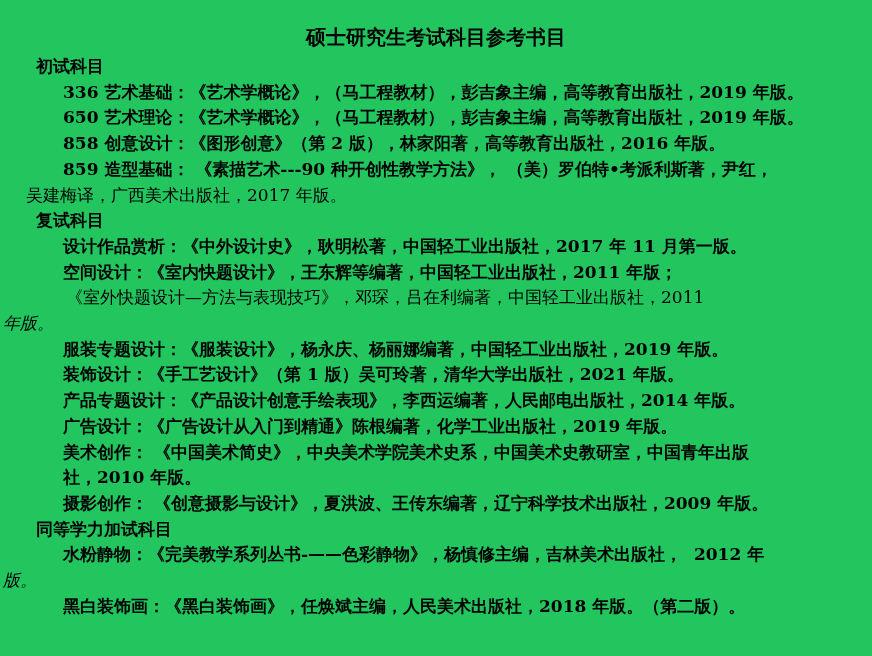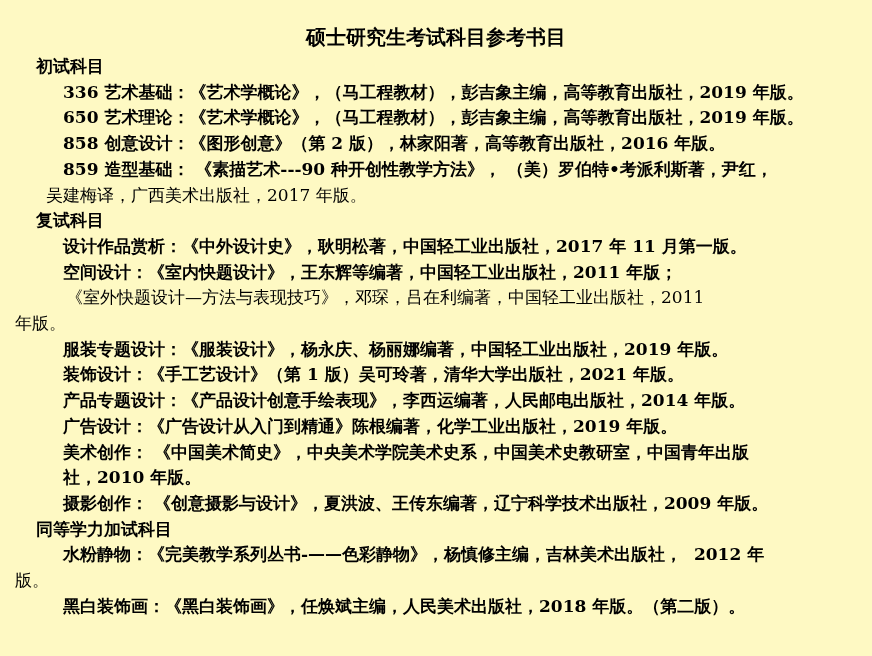--- a/index.html
+++ b/index.html
@@ -11,21 +11,21 @@
     width: 872px;
     height: 656px;
     overflow: hidden;
     color: #000000;
     font-family: "DejaVu Serif", "Liberation Serif", serif;
   }
   .page {
     position: relative;
     width: 872px;
     height: 656px;
-    background: #fef9c3;
+    background: #22c55e;
   }
   .doc-title {
     margin: 0;
     padding-top: 24px;
     text-align: center;
     font-size: 20px;
     font-weight: 700;
     line-height: 26px;
     white-space: pre;
   }
@@ -33,22 +33,22 @@
     margin-top: 4px;
   }
   .line {
     font-size: 17px;
     line-height: 25.7px;
     white-space: pre;
   }
   .l-heading { font-weight: 700; padding-left: 36px; }
   .l-entry   { padding-left: 63px; font-weight: bold; }
   .l-entry2  { padding-left: 66px; }
-  .l-margin  { padding-left: 46px; }
-  .l-flush   { padding-left: 15px; }
+  .l-margin  { padding-left: 26px; }
+  .l-flush   { padding-left: 3px; font-style: italic; }
 </style>
 </head>
 <body>
 
 <div class="page">
   <h1 class="doc-title">硕士研究生考试科目参考书目</h1>
   <div class="doc-lines">
       <div class="line l-heading">初试科目</div>
       <div class="line l-entry">336 艺术基础：《艺术学概论》，（马工程教材），彭吉象主编，高等教育出版社，2019 年版。</div>
       <div class="line l-entry">650 艺术理论：《艺术学概论》，（马工程教材），彭吉象主编，高等教育出版社，2019 年版。</div>

